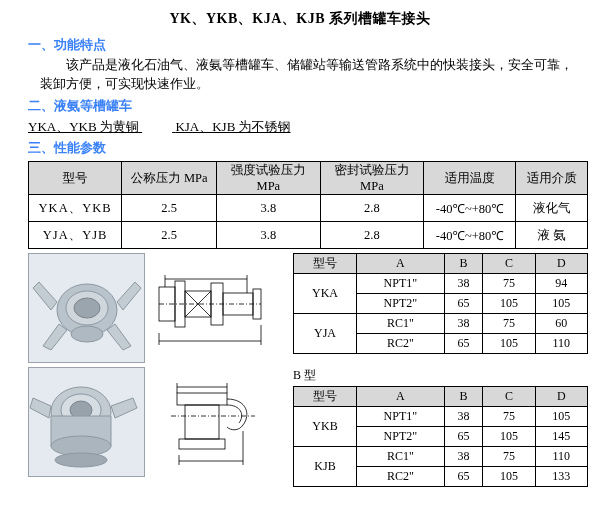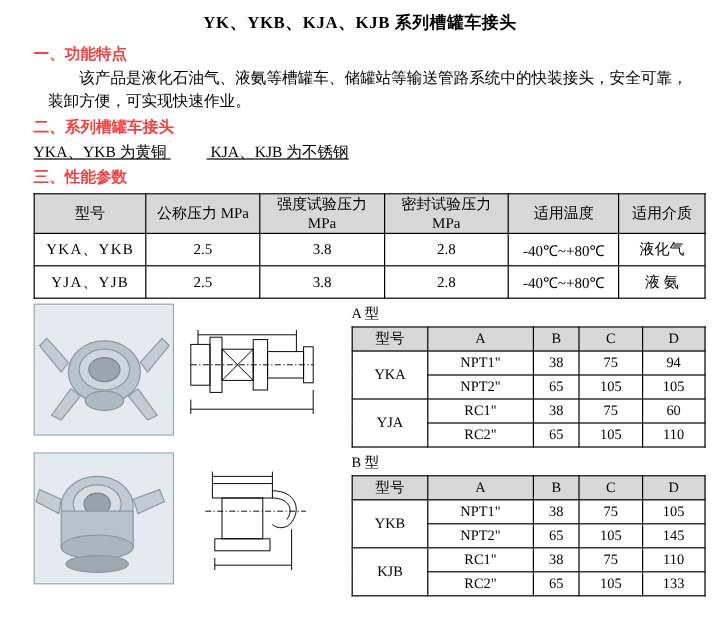--- a/index.html
+++ b/index.html
@@ -25,21 +25,21 @@
   .title {
     text-align: center;
     font-size: 14px;
     font-weight: bold;
     letter-spacing: 0.5px;
     margin-top: 10px;
     margin-bottom: 8px;
     font-family: "Liberation Serif", serif;
   }
   .section-head {
-    color: #ef4444;
+    color: #3b82f6;
     font-weight: bold;
     font-size: 13px;
     margin: 3px 0 2px 18px;
     font-family: "Liberation Serif", serif;
   }
   .para {
     font-size: 13px;
     line-height: 1.45;
     margin: 0 6px 0 30px;
     text-indent: 0;
@@ -138,21 +138,21 @@
 </head>
 <body>
 
 <div class="page">
 
   <div class="title">YK、YKB、KJA、KJB 系列槽罐车接头</div>
 
   <div class="section-head">一、功能特点</div>
   <div class="para indent">该产品是液化石油气、液氨等槽罐车、储罐站等输送管路系统中的快装接头，安全可靠，装卸方便，可实现快速作业。</div>
 
-  <div class="section-head">二、系列槽罐车接头</div>
+  <div class="section-head">二、液氨等槽罐车</div>
   <div class="mat-line">
     <span>YKA、YKB 为黄铜</span>
     <span class="gap"></span>
     <span>KJA、KJB 为不锈钢</span>
   </div>
 
   <div class="section-head">三、性能参数</div>
 
   <div class="perf-wrap">
     <table class="perf">
@@ -219,21 +219,20 @@
             <line x1="14" y1="22" x2="14" y2="34"></line>
             <line x1="96" y1="22" x2="96" y2="40"></line>
             <line x1="14" y1="26" x2="96" y2="26"></line>
             <line x1="8" y1="80" x2="8" y2="92"></line>
             <line x1="110" y1="72" x2="110" y2="92"></line>
             <line x1="8" y1="88" x2="110" y2="88"></line>
           </g>
         </svg>
       </div>
       <div class="dim-table-wrap">
-        <div class="type-label">A 型</div>
         <table class="dim">
           <thead>
             <tr>
               <th class="name">型号</th>
               <th class="val">A</th>
               <th class="val">B</th>
               <th class="val">C</th>
               <th class="val">D</th>
             </tr>
           </thead>

